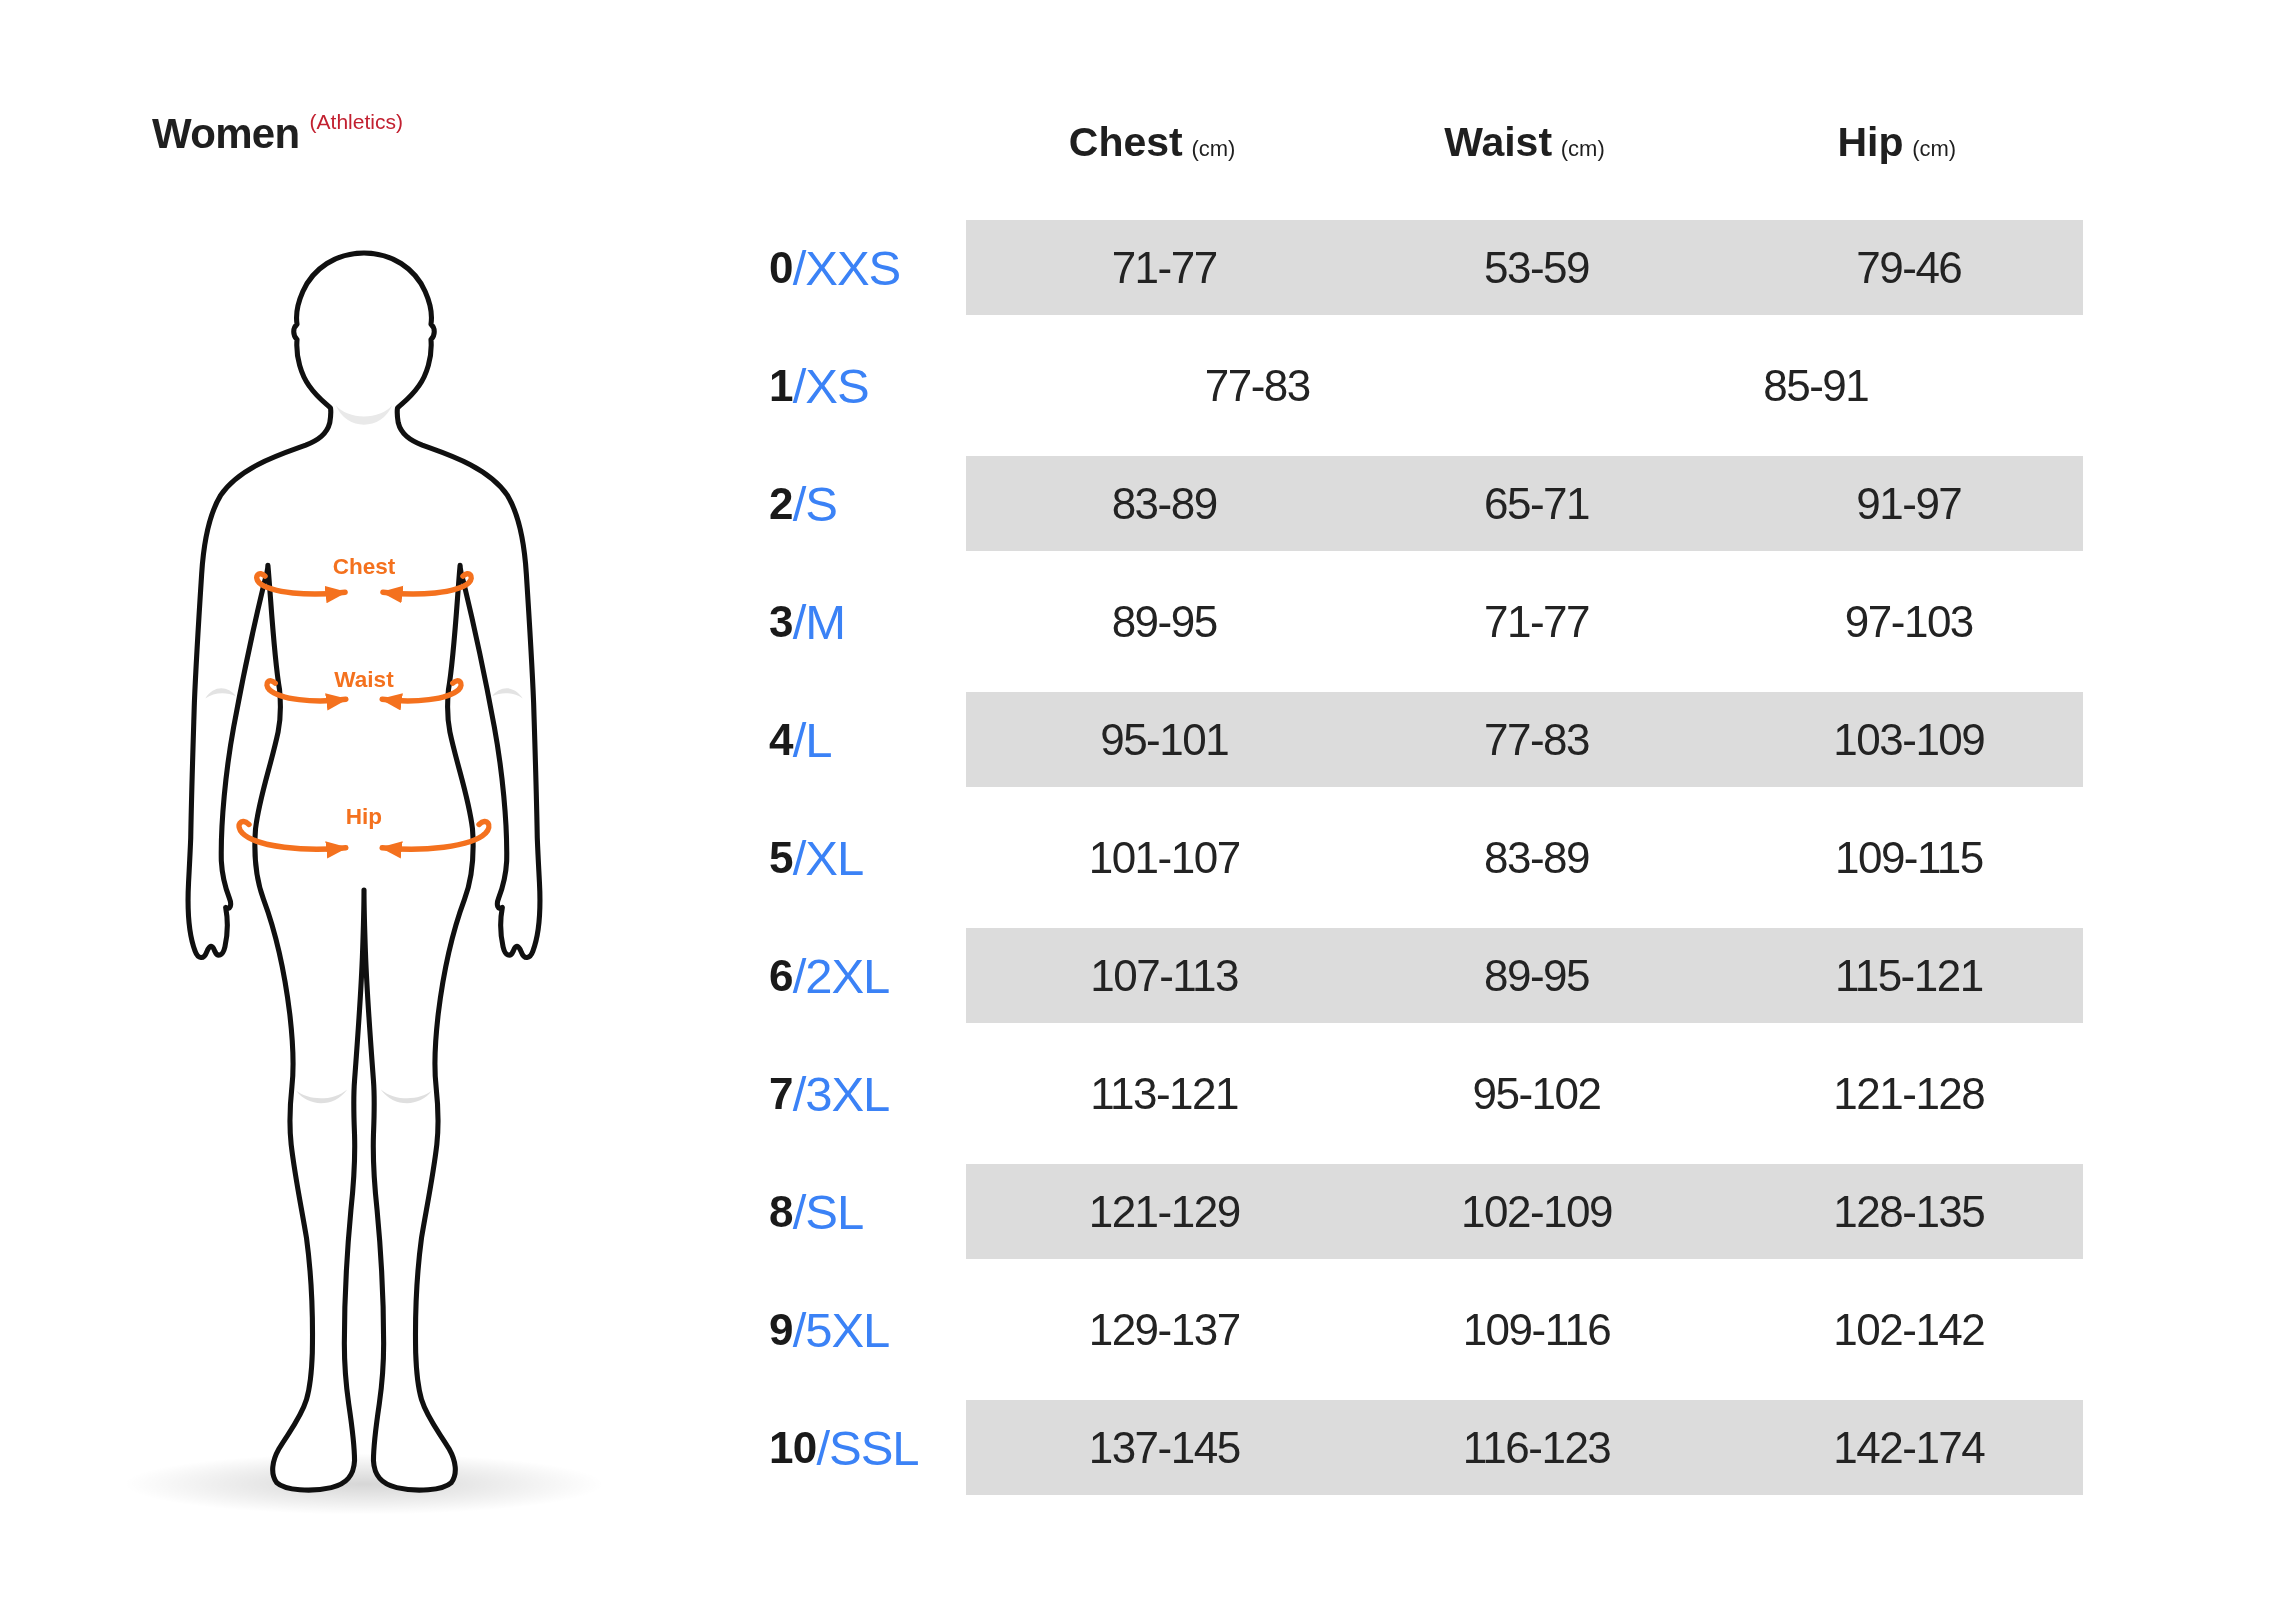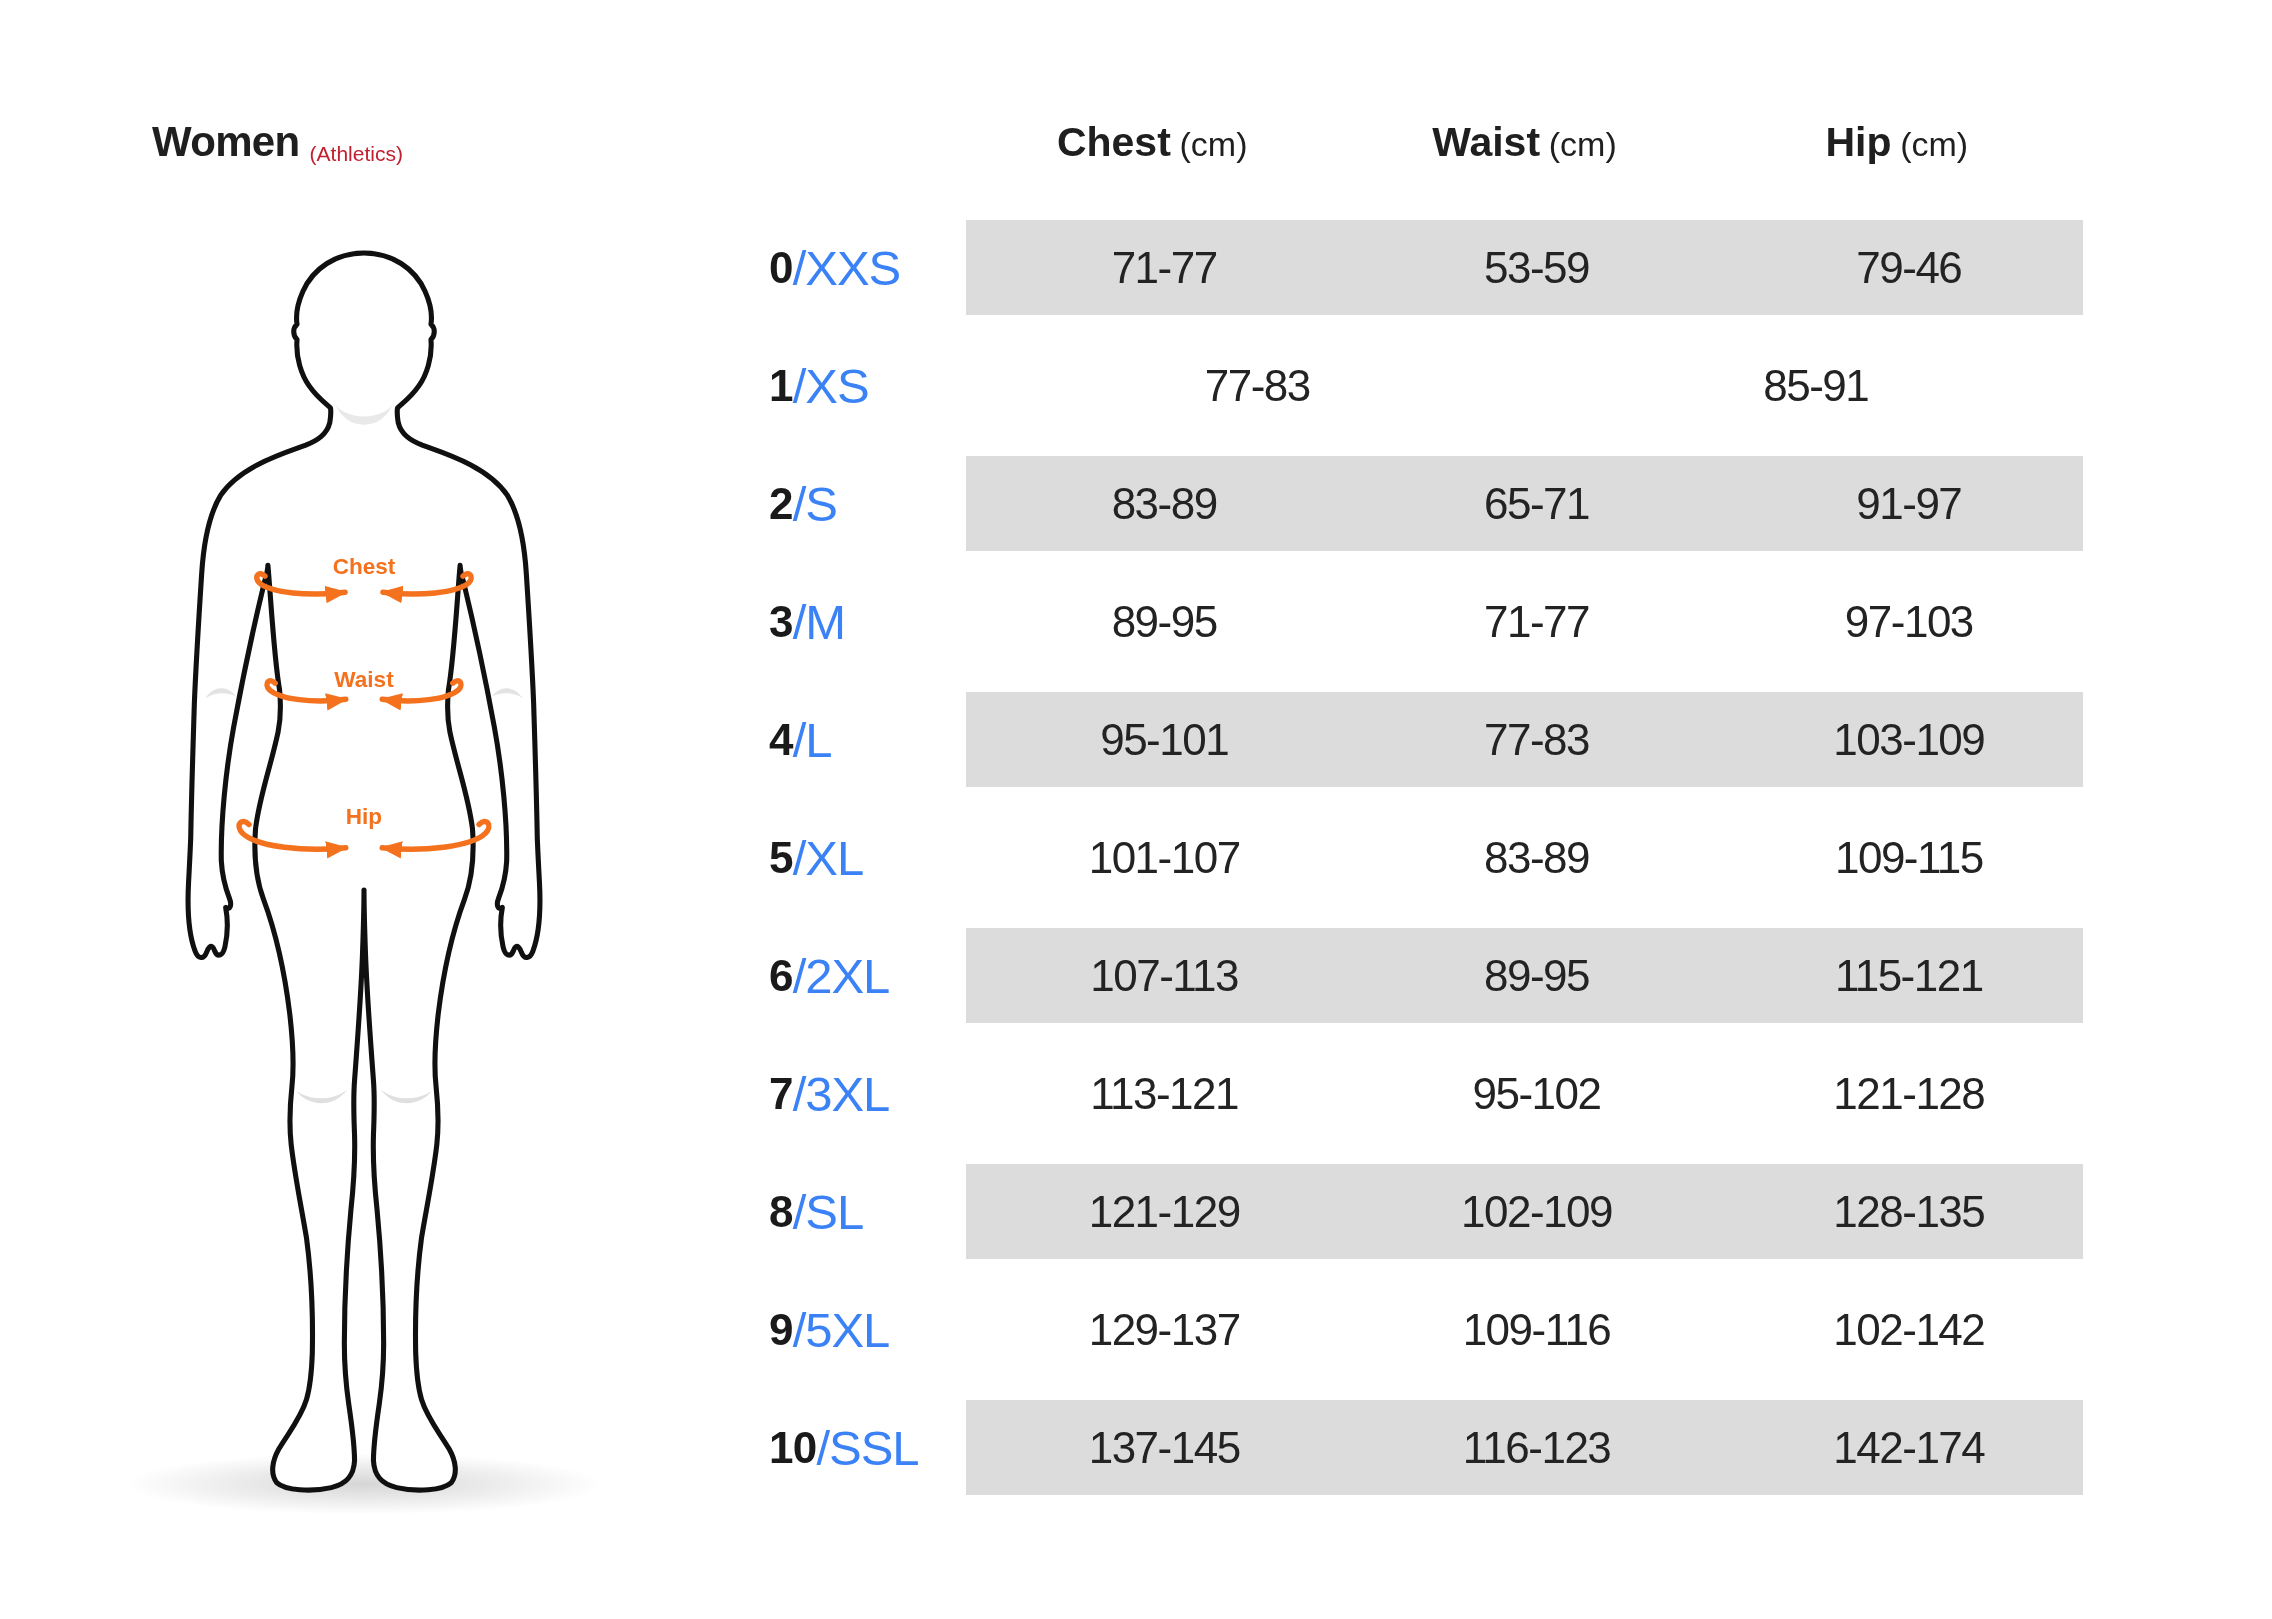--- a/index.html
+++ b/index.html
@@ -5,30 +5,30 @@
   html,body{margin:0;padding:0;}
   body{
     width:2273px;height:1619px;
     background:#ffffff;
     font-family:"Liberation Sans","DejaVu Sans",sans-serif;
     color:#1f1f1f;
     position:relative;
     overflow:hidden;
   }
   
-  .title{position:absolute;left:152px;top:118px;display:flex;align-items:flex-end;white-space:nowrap;}
+  .title{position:absolute;left:152px;top:110px;display:flex;align-items:flex-start;white-space:nowrap;}
   .title-main{font-size:42px;font-weight:700;letter-spacing:-0.7px;color:#1f1f1f;}
   .title-sub{font-size:21px;font-weight:400;color:#C22030;margin-left:10.2px;}
 
   
   .table{position:absolute;left:747px;top:102px;width:1336px;}
   .thead{display:flex;margin-left:219px;height:80px;align-items:center;}
   .hcell{flex:1;display:flex;justify-content:center;align-items:baseline;white-space:nowrap;}
   .hlabel{font-size:41px;font-weight:700;color:#1f1f1f;}
-  .hunit{font-size:34px;font-weight:400;color:#1f1f1f;margin-left:8.7px;}
+  .hunit{font-size:22px;font-weight:400;color:#1f1f1f;margin-left:8.7px;}
   .rows{margin-top:38px;}
   .row{display:flex;height:95px;margin-bottom:23px;}
   .row:last-child{margin-bottom:0;}
   .sizecell{width:219px;padding-left:22px;box-sizing:border-box;display:flex;align-items:center;white-space:nowrap;}
   .size-num{font-size:44px;font-weight:700;letter-spacing:-0.7px;color:#1a1a1a;}
   .size-code{font-size:49px;font-weight:400;letter-spacing:-1.1px;color:#3b82f6;}
   .band{flex:1;display:flex;}
   .band.gray{background:#DCDCDC;}
   .vcell{flex:1;display:flex;align-items:center;justify-content:center;
          font-size:44px;letter-spacing:-1.5px;color:#232323;padding-left:24px;}

